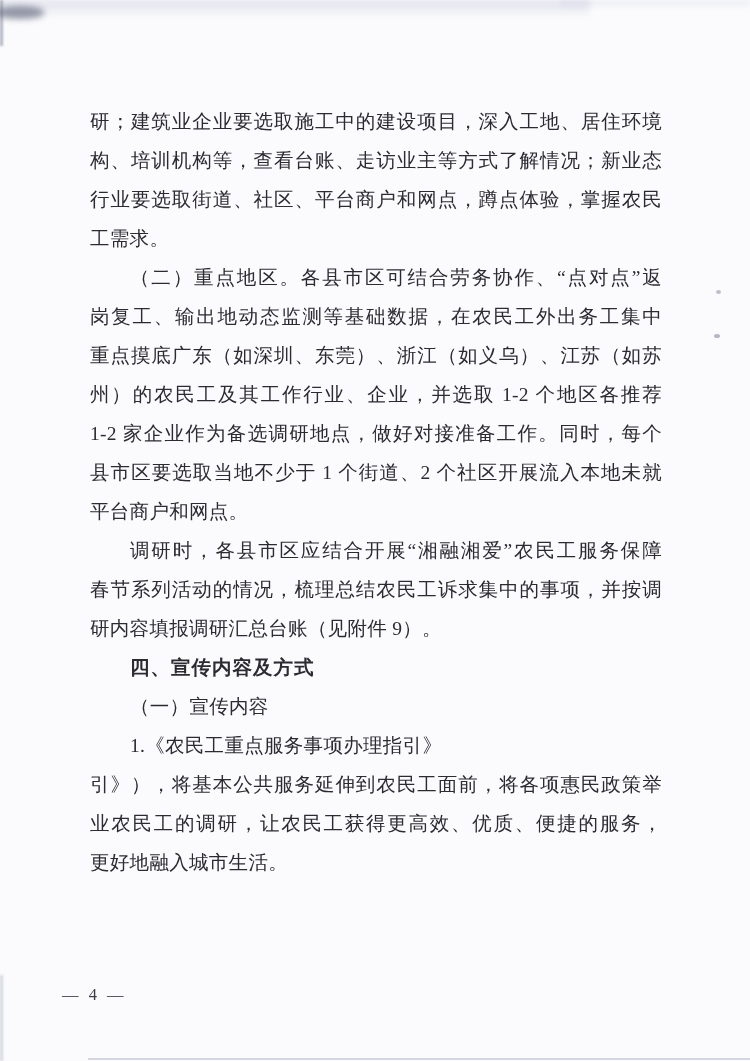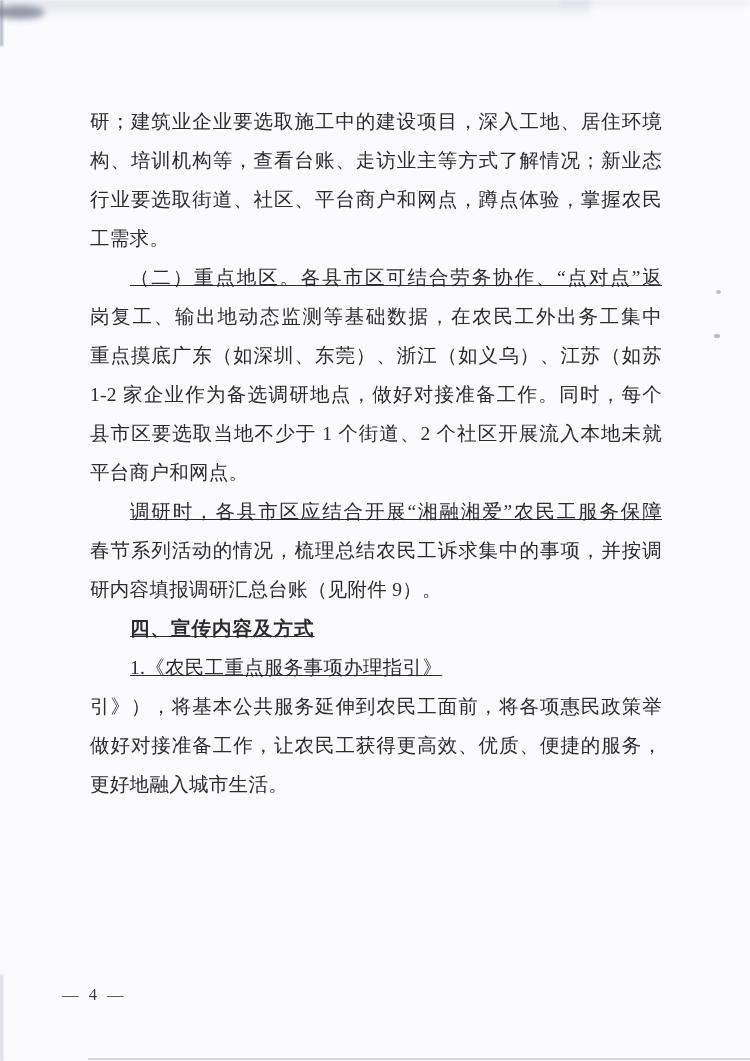--- a/index.html
+++ b/index.html
@@ -89,21 +89,20 @@
     letter-spacing:0.3px;
     white-space:normal;
     overflow:hidden;
   }
   .line.fill{
     text-align:justify;
     text-align-last:justify;
   }
   .line.indent{
     text-indent:40px;
-    text-decoration:underline;
   }
   .line.bold{
     font-weight:bold;
     font-family:"Liberation Sans","DejaVu Sans",sans-serif;
     letter-spacing:1px;
   }
   .page-num{
     position:absolute;
     left:62px; top:985px;
     font-size:16.5px;
@@ -126,28 +125,30 @@
   <div class="edge-left-bottom"></div>
 
   <div class="doc">
       <div class="line fill">研；建筑业企业要选取施工中的建设项目，深入工地、居住环境</div>
       <div class="line fill">构、培训机构等，查看台账、走访业主等方式了解情况；新业态</div>
       <div class="line fill">行业要选取街道、社区、平台商户和网点，蹲点体验，掌握农民</div>
       <div class="line">工需求。</div>
       <div class="line indent fill">（二）重点地区。各县市区可结合劳务协作、“点对点”返</div>
       <div class="line fill">岗复工、输出地动态监测等基础数据，在农民工外出务工集中地，</div>
       <div class="line fill">重点摸底广东（如深圳、东莞）、浙江（如义乌）、江苏（如苏</div>
+      <div class="line fill">州）的农民工及其工作行业、企业，并选取 1-2 个地区各推荐</div>
       <div class="line fill">1-2 家企业作为备选调研地点，做好对接准备工作。同时，每个</div>
       <div class="line fill">县市区要选取当地不少于 1 个街道、2 个社区开展流入本地未就</div>
       <div class="line">平台商户和网点。</div>
       <div class="line indent fill">调研时，各县市区应结合开展“湘融湘爱”农民工服务保障</div>
       <div class="line fill">春节系列活动的情况，梳理总结农民工诉求集中的事项，并按调</div>
       <div class="line">研内容填报调研汇总台账（见附件 9）。</div>
       <div class="line indent bold">四、宣传内容及方式</div>
+      <div class="line indent">（一）宣传内容</div>
       <div class="line indent">1.《农民工重点服务事项办理指引》</div>
       <div class="line fill">引》），将基本公共服务延伸到农民工面前，将各项惠民政策举</div>
-      <div class="line fill">做好对接准备工作，让农民工获得更高效、优质、便捷的服务，</div>
+      <div class="line fill">业农民工的调研，让农民工获得更高效、优质、便捷的服务，</div>
       <div class="line">更好地融入城市生活。</div>
     </div>
 
   <div class="page-num">— 4 —</div>
 
 </div>
 
 </body></html>

